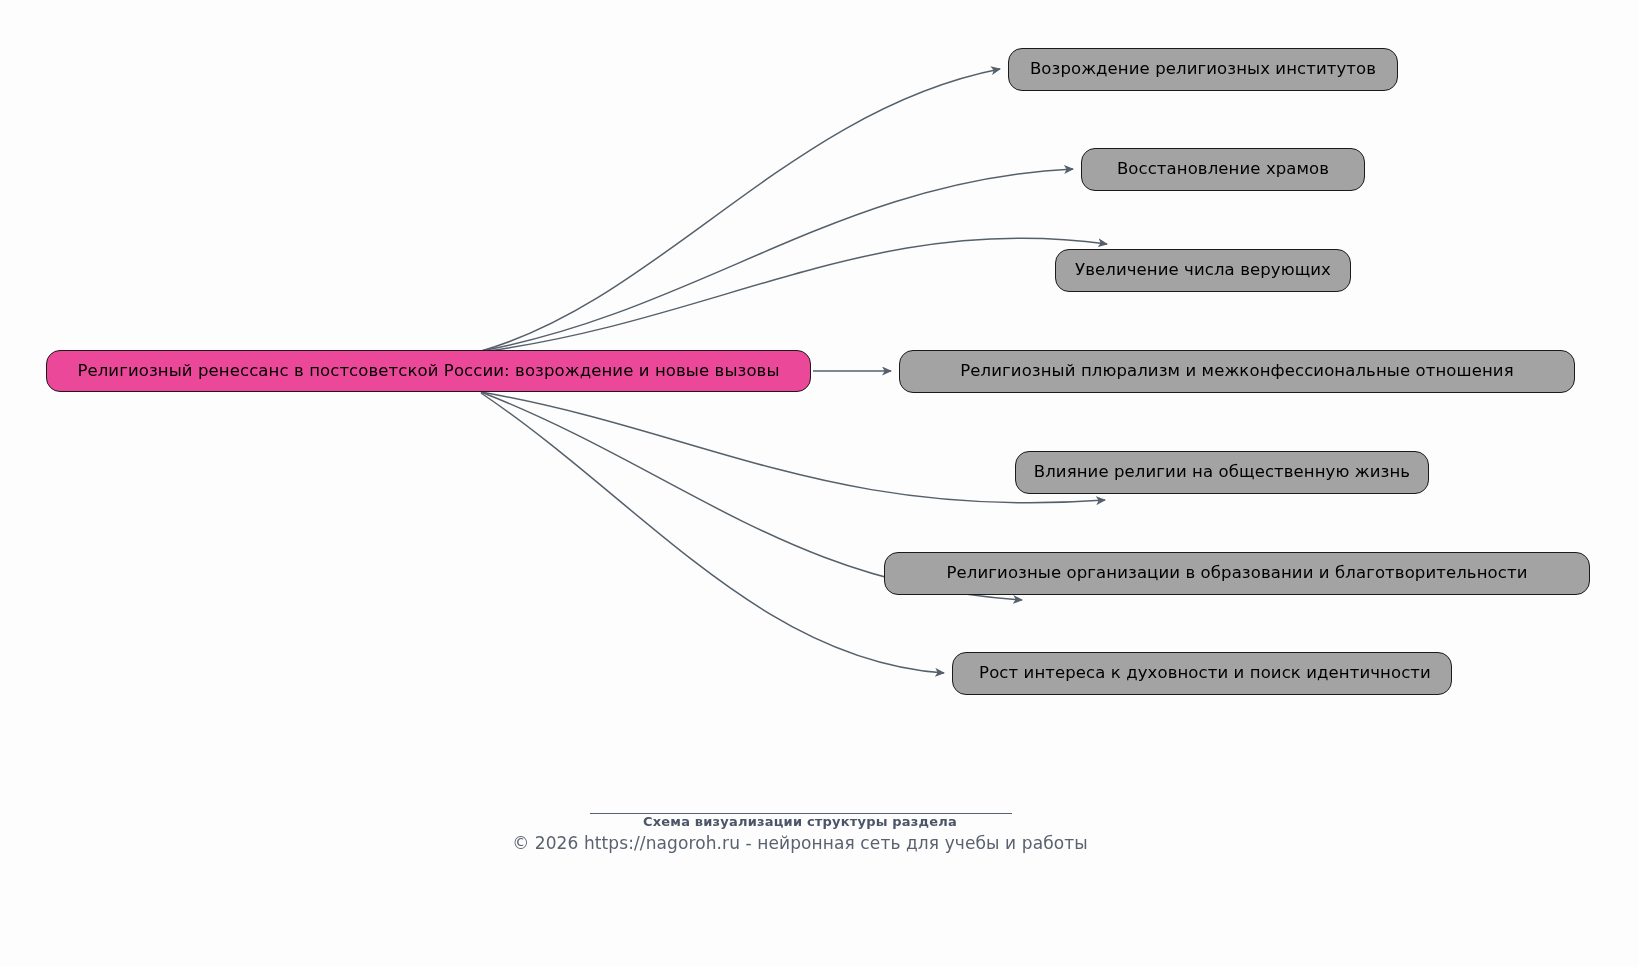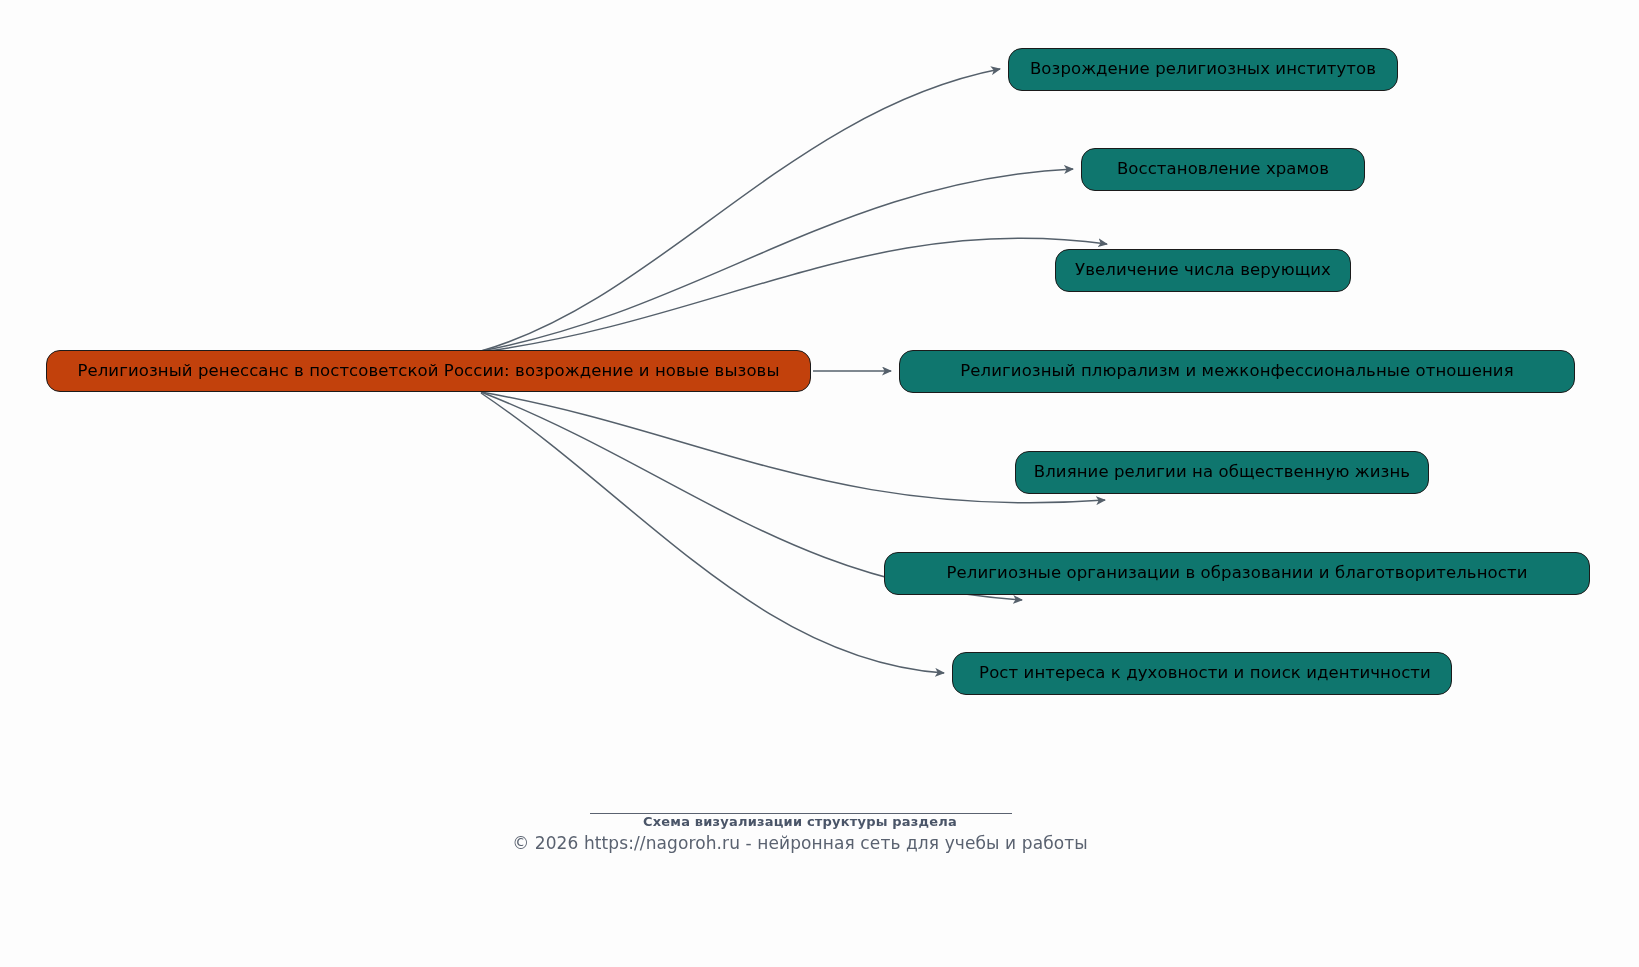--- a/index.html
+++ b/index.html
@@ -39,24 +39,24 @@
     align-items: center;
     justify-content: center;
     color: #000000;
     font-size: 16.5px;
     line-height: 1;
     letter-spacing: 0.1px;
     white-space: nowrap;
     padding: 0 14px;
   }
   .node-root {
-    background: #c2410c;
+    background: #ec4899;
   }
   .node-branch {
-    background: #0f766e;
+    background: #a3a3a3;
   }
   .footer-title {
     position: absolute;
     text-align: center;
     font-weight: bold;
     font-size: 13px;
     color: #4a5568;
     letter-spacing: 0.2px;
     margin-top: 36px;
   }

